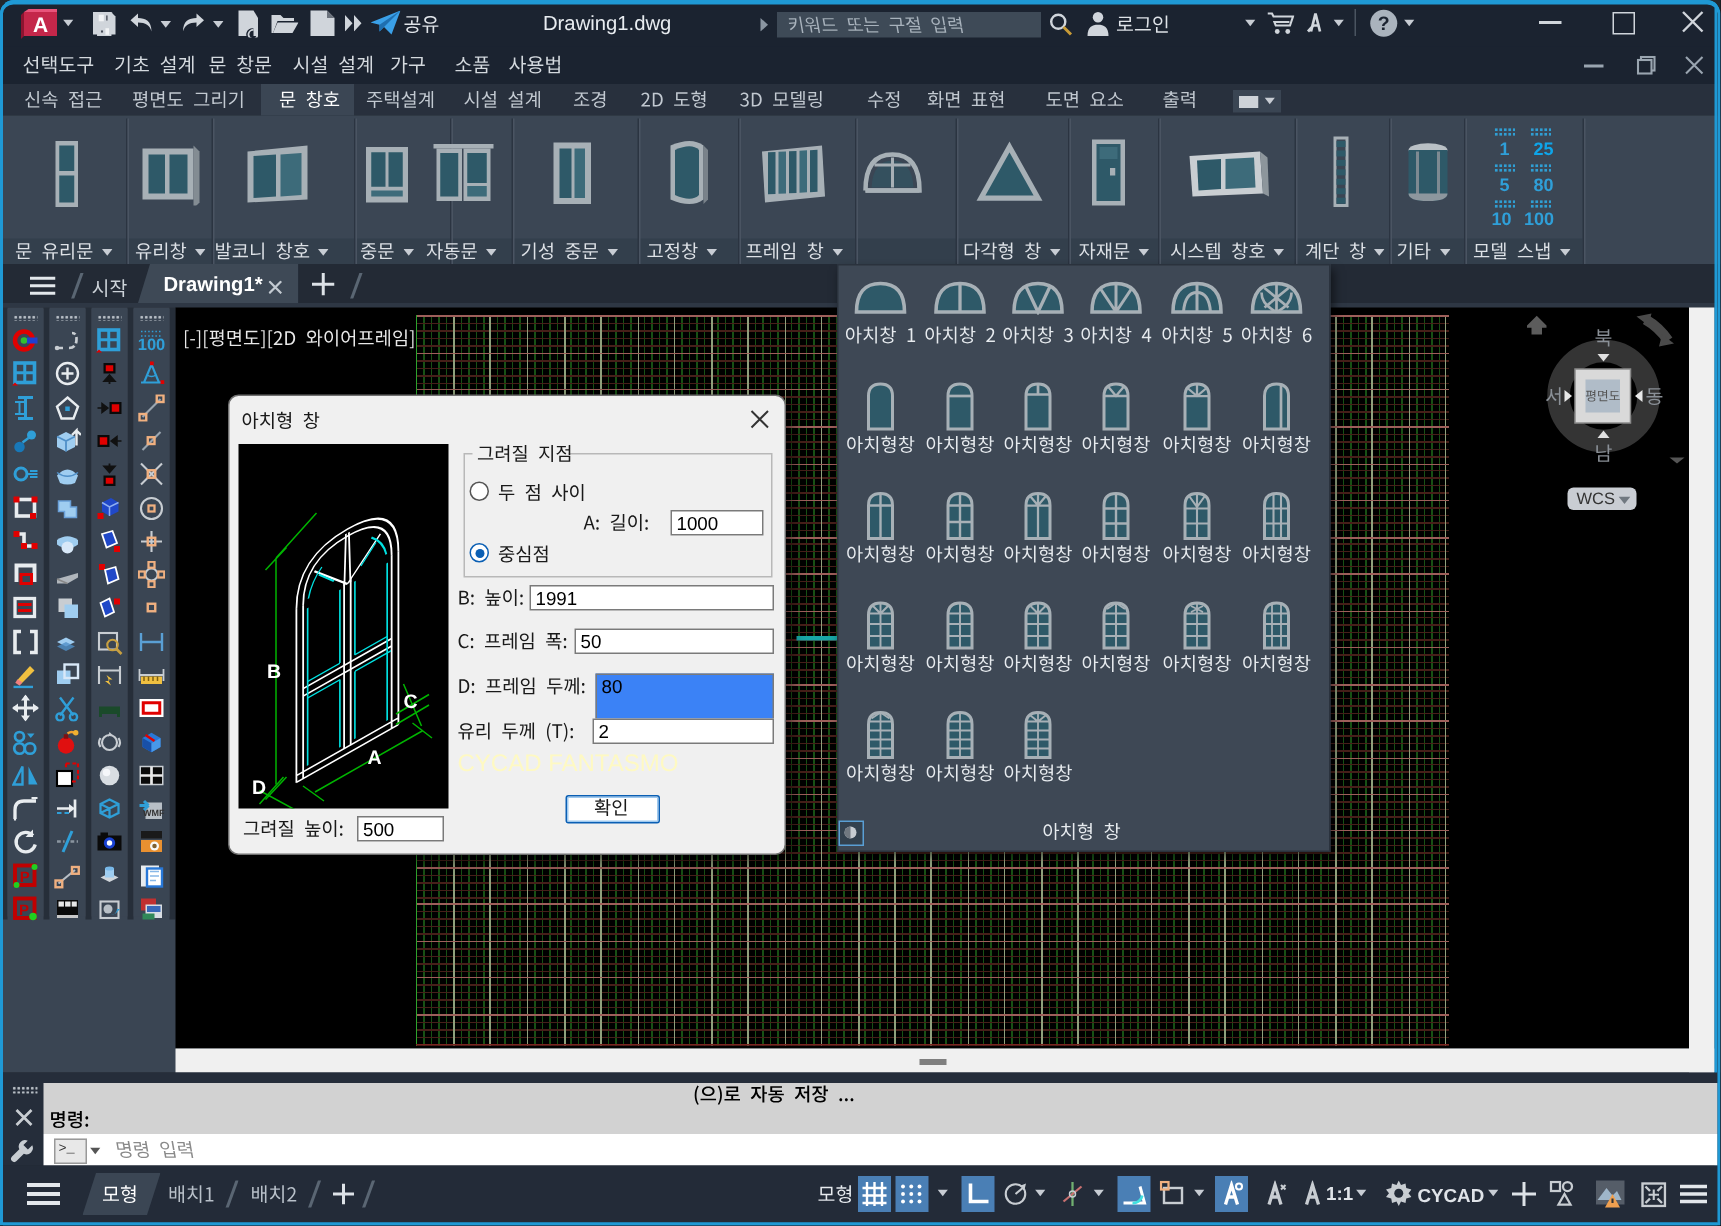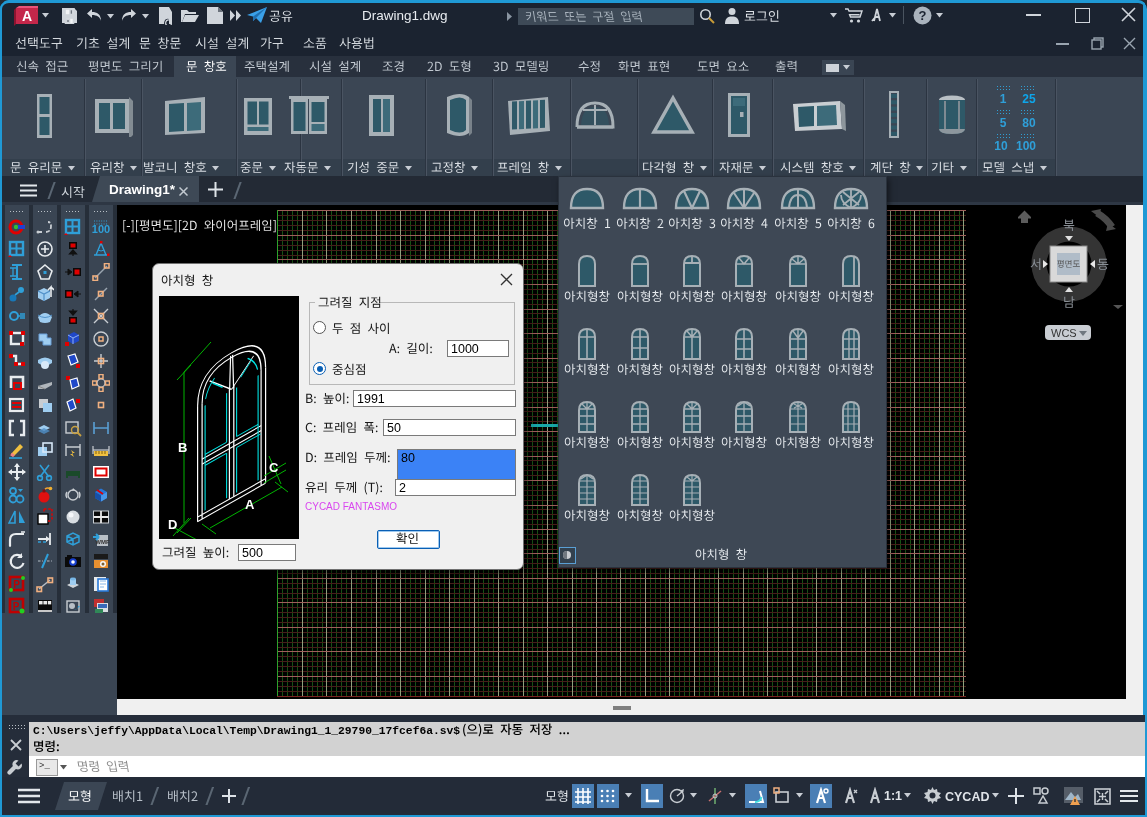--- a/index.html
+++ b/index.html
@@ -844,31 +844,30 @@
     <div style="position:absolute;left:309px;top:302px;width:204px;height:81px;border:1px solid #b8b8b8"></div>
     <div style="position:absolute;left:315px;top:296px;width:64px;height:12px;background:#f0f0f0"></div>
     <div style="position:absolute;left:313px;top:321px;width:13px;height:13px;background:#fff;border:1px solid #555;border-radius:50%;box-sizing:border-box"></div>
     <div class="ls" style="position:absolute;left:447px;top:340px;width:62px;height:17px;background:#fff;border:1px solid #7a7a7a;font-size:12.5px;color:#000;padding:1px 0 0 3px;box-sizing:border-box">1000</div>
     <div style="position:absolute;left:313px;top:362px;width:13px;height:13px;background:#fff;border:1px solid #0a5fb4;border-radius:50%;box-sizing:border-box"></div>
     <div style="position:absolute;left:316.5px;top:365.5px;width:6px;height:6px;background:#0a5fb4;border-radius:50%"></div>
     <div class="ls" style="position:absolute;left:353px;top:390px;width:163px;height:17px;background:#fff;border:1px solid #7a7a7a;font-size:12.5px;color:#000;padding:1px 0 0 3px;box-sizing:border-box">1991</div>
     <div class="ls" style="position:absolute;left:383px;top:419px;width:133px;height:17px;background:#fff;border:1px solid #7a7a7a;font-size:12.5px;color:#000;padding:1px 0 0 3px;box-sizing:border-box">50</div>
     <div class="ls" style="position:absolute;left:397px;top:449px;width:119px;height:31px;background:#3b82f6;border:1px solid #7a7a7a;font-size:12.5px;color:#000;padding:1px 0 0 3px;box-sizing:border-box">80</div>
     <div class="ls" style="position:absolute;left:395px;top:479px;width:121px;height:17px;background:#fff;border:1px solid #7a7a7a;font-size:12.5px;color:#000;padding:1px 0 0 3px;box-sizing:border-box">2</div>
-    <div class="ls" style="position:absolute;left:305px;top:501px;font-size:10px;color:#d946ef">CYCAD FANTASMO</div>
+    <div class="ls" style="position:absolute;left:305px;top:501px;font-size:16px;color:#fef9c3">CYCAD FANTASMO</div>
     <div style="position:absolute;left:377px;top:530px;width:61px;height:17px;background:#fff;border:1px solid #0a5fb4;border-radius:2px;box-shadow:0 0 0 1px #9ec9ef inset"></div>
     <div class="ls" style="position:absolute;left:238px;top:544px;width:58px;height:17px;background:#fff;border:1px solid #7a7a7a;font-size:12.5px;color:#000;padding:1px 0 0 3px;box-sizing:border-box">500</div>
     <div style="position:absolute;left:8px;top:724px;width:17px;height:5px;background-image:radial-gradient(circle,#b8bfc6 0.8px,transparent 1px);background-size:3px 3px"></div>
     <svg style="position:absolute;left:10px;top:739px" width="12" height="12" viewBox="0 0 12 12" stroke="#c8cdd2" stroke-width="1.8">
       <path d="M1 1 L11 11 M11 1 L1 11"></path>
     </svg>
     <svg style="position:absolute;left:7px;top:759px" width="16" height="16" viewBox="0 0 16 16">
       <path d="M14.5 4.5 a4.2 4.2 0 0 1 -5.6 5.6 L4 15 a1.8 1.8 0 0 1 -3 -3 L5.9 7.1 a4.2 4.2 0 0 1 5.6 -5.6 L8.6 4.4 l3 3z" fill="#c8cdd2"></path>
     </svg>
-    <div class="lm" style="position:absolute;left:33px;top:725px;font-size:11.3px;font-weight:bold;color:#000">C:\Users\jeffy\AppData\Local\Temp\Drawing1_1_29790_17fcef6a.sv$</div>
     <div style="position:absolute;left:36px;top:759px;width:20px;height:15px;background:#e8e8e8;border:1px solid #999"></div>
     <div class="lm" style="position:absolute;left:39px;top:761px;font-size:9px;color:#333">&gt;_</div>
     <svg style="position:absolute;left:60px;top:765px" width="7" height="5" viewBox="0 0 7 5">
       <path d="M0 0h7L3.5 4.5z" fill="#555"></path>
     </svg>
     <svg style="position:absolute;left:18px;top:788px" width="22" height="16" viewBox="0 0 22 16" stroke="#e3e7eb" stroke-width="2.6">
       <path d="M0 2 h22 M0 8 h22 M0 14 h22"></path>
     </svg>
     <div style="position:absolute;left:55px;top:782px;width:52px;height:28px;background:#3b4654;clip-path:polygon(9px 0,100% 0,calc(100% - 9px) 100%,0 100%)"></div>
     <div style="position:absolute;left:149px;top:787px;width:10px;height:18px;overflow:hidden">

